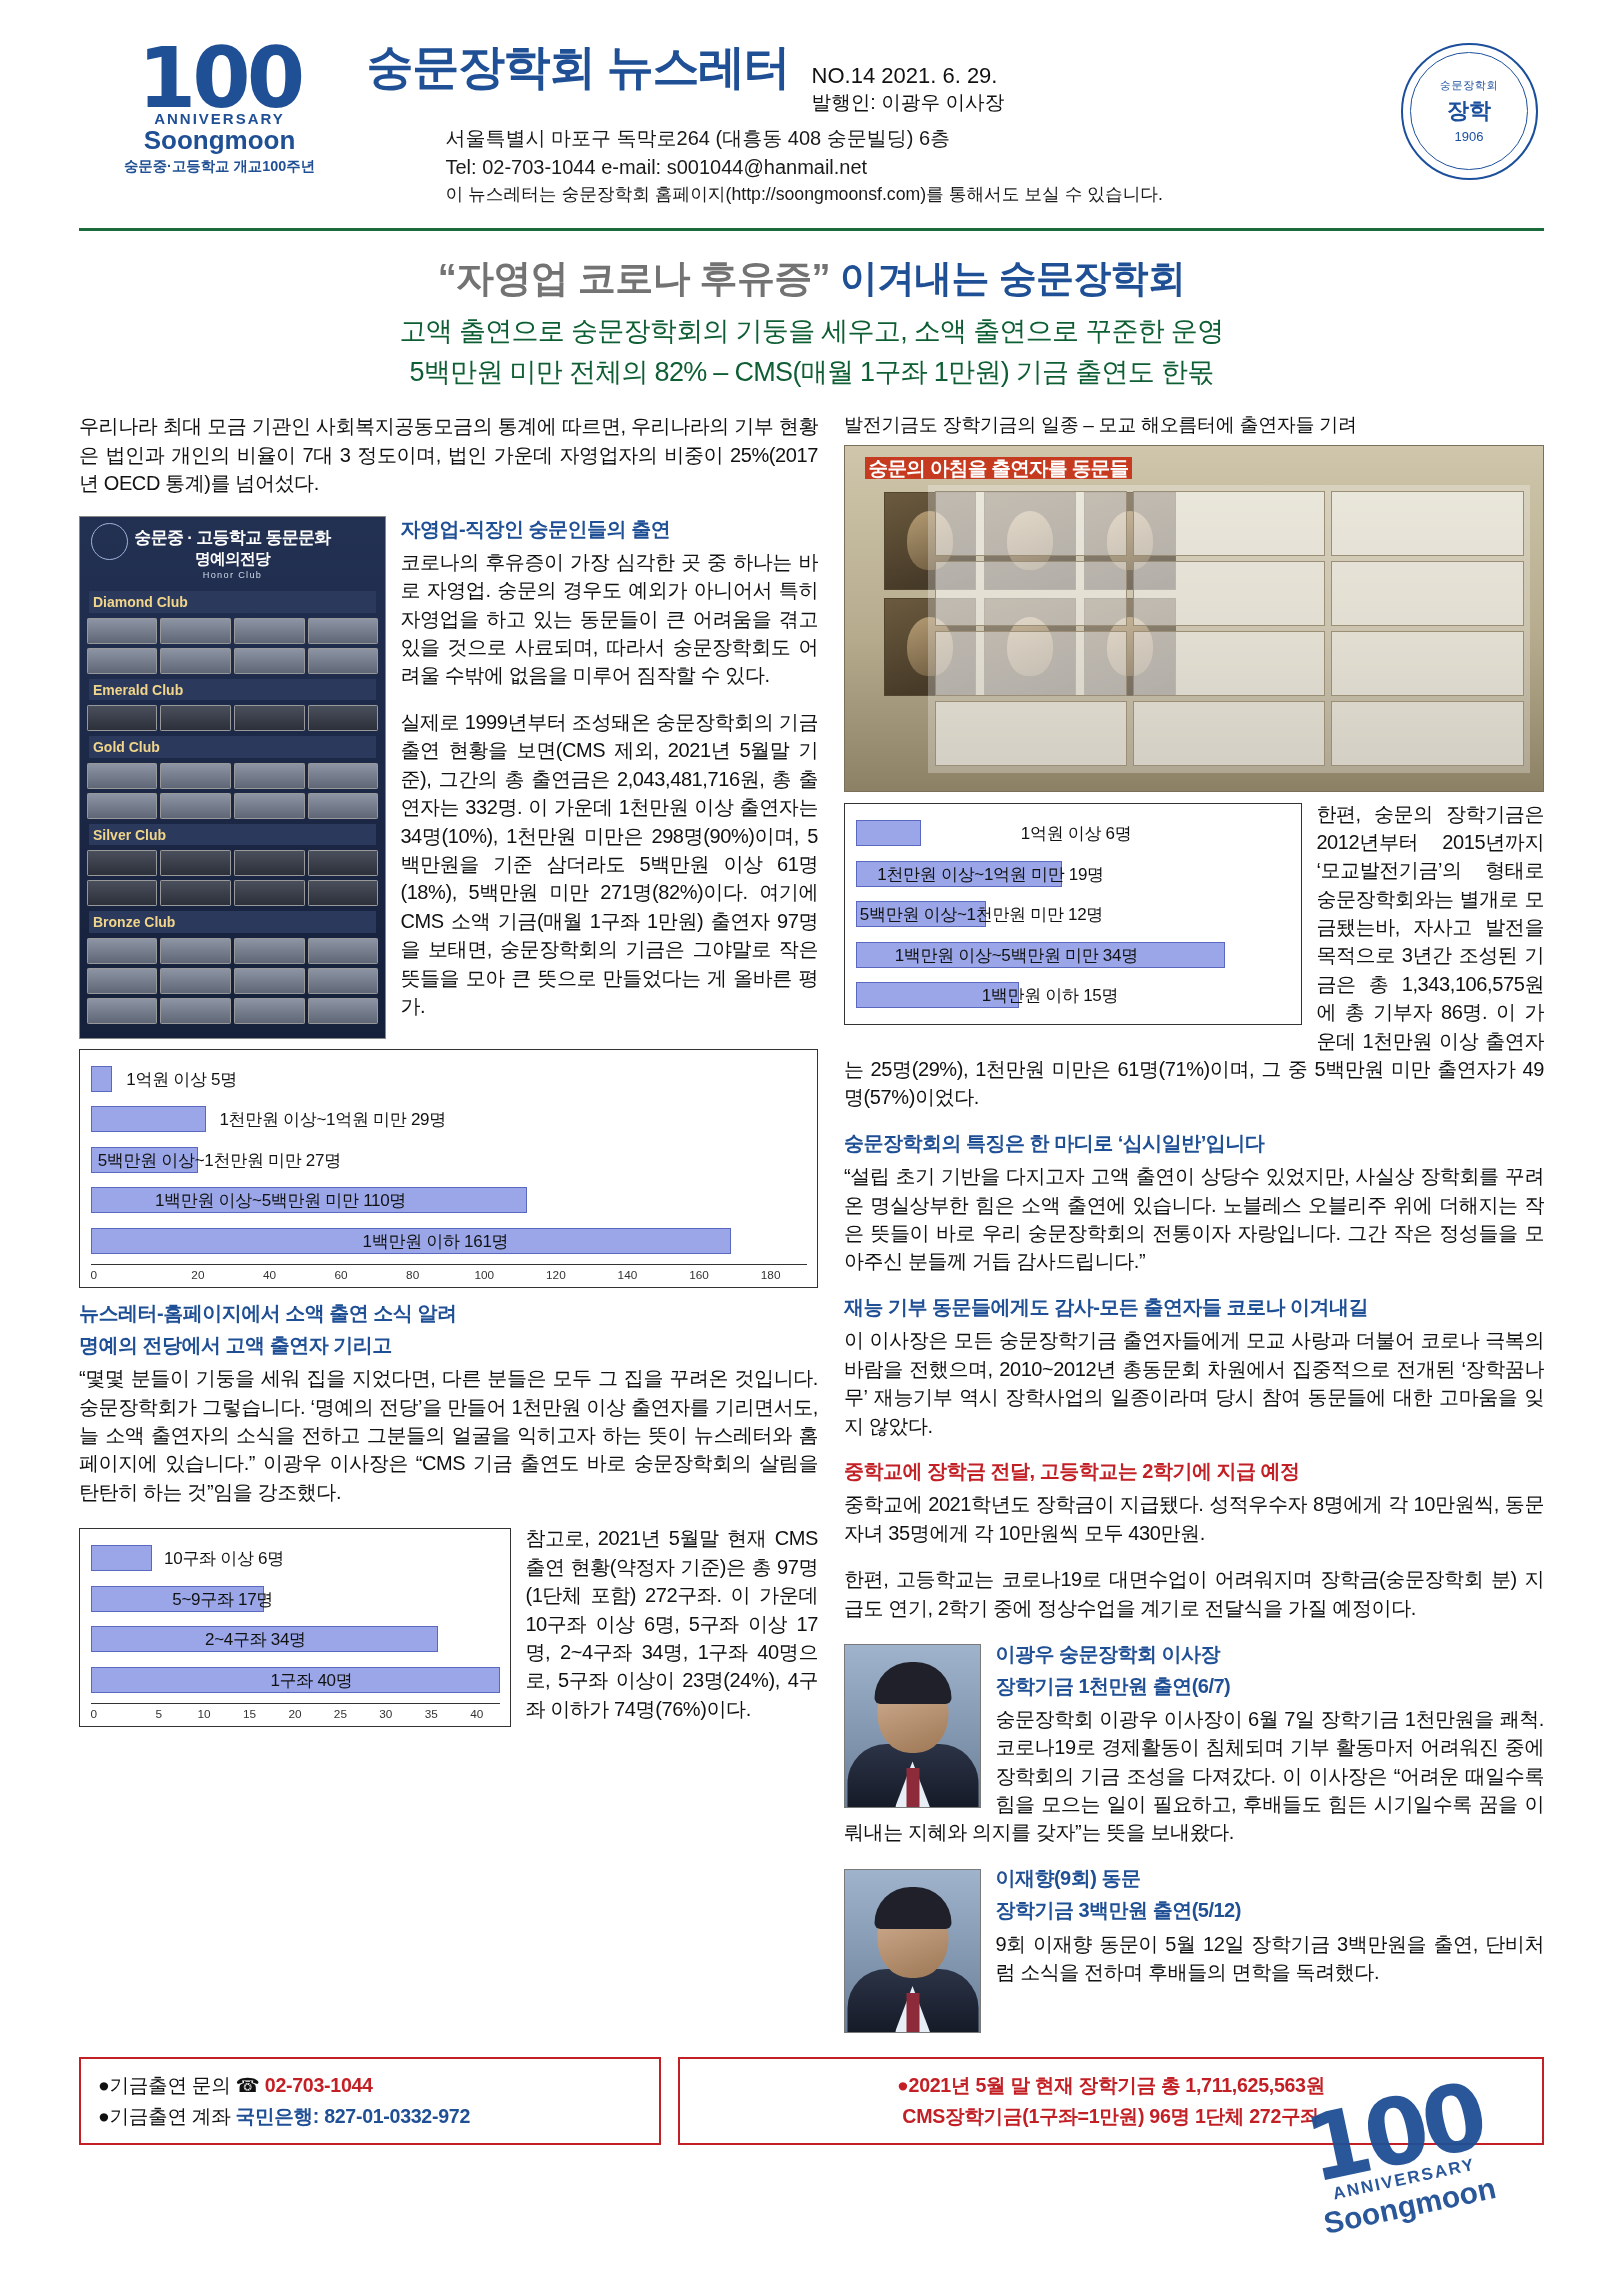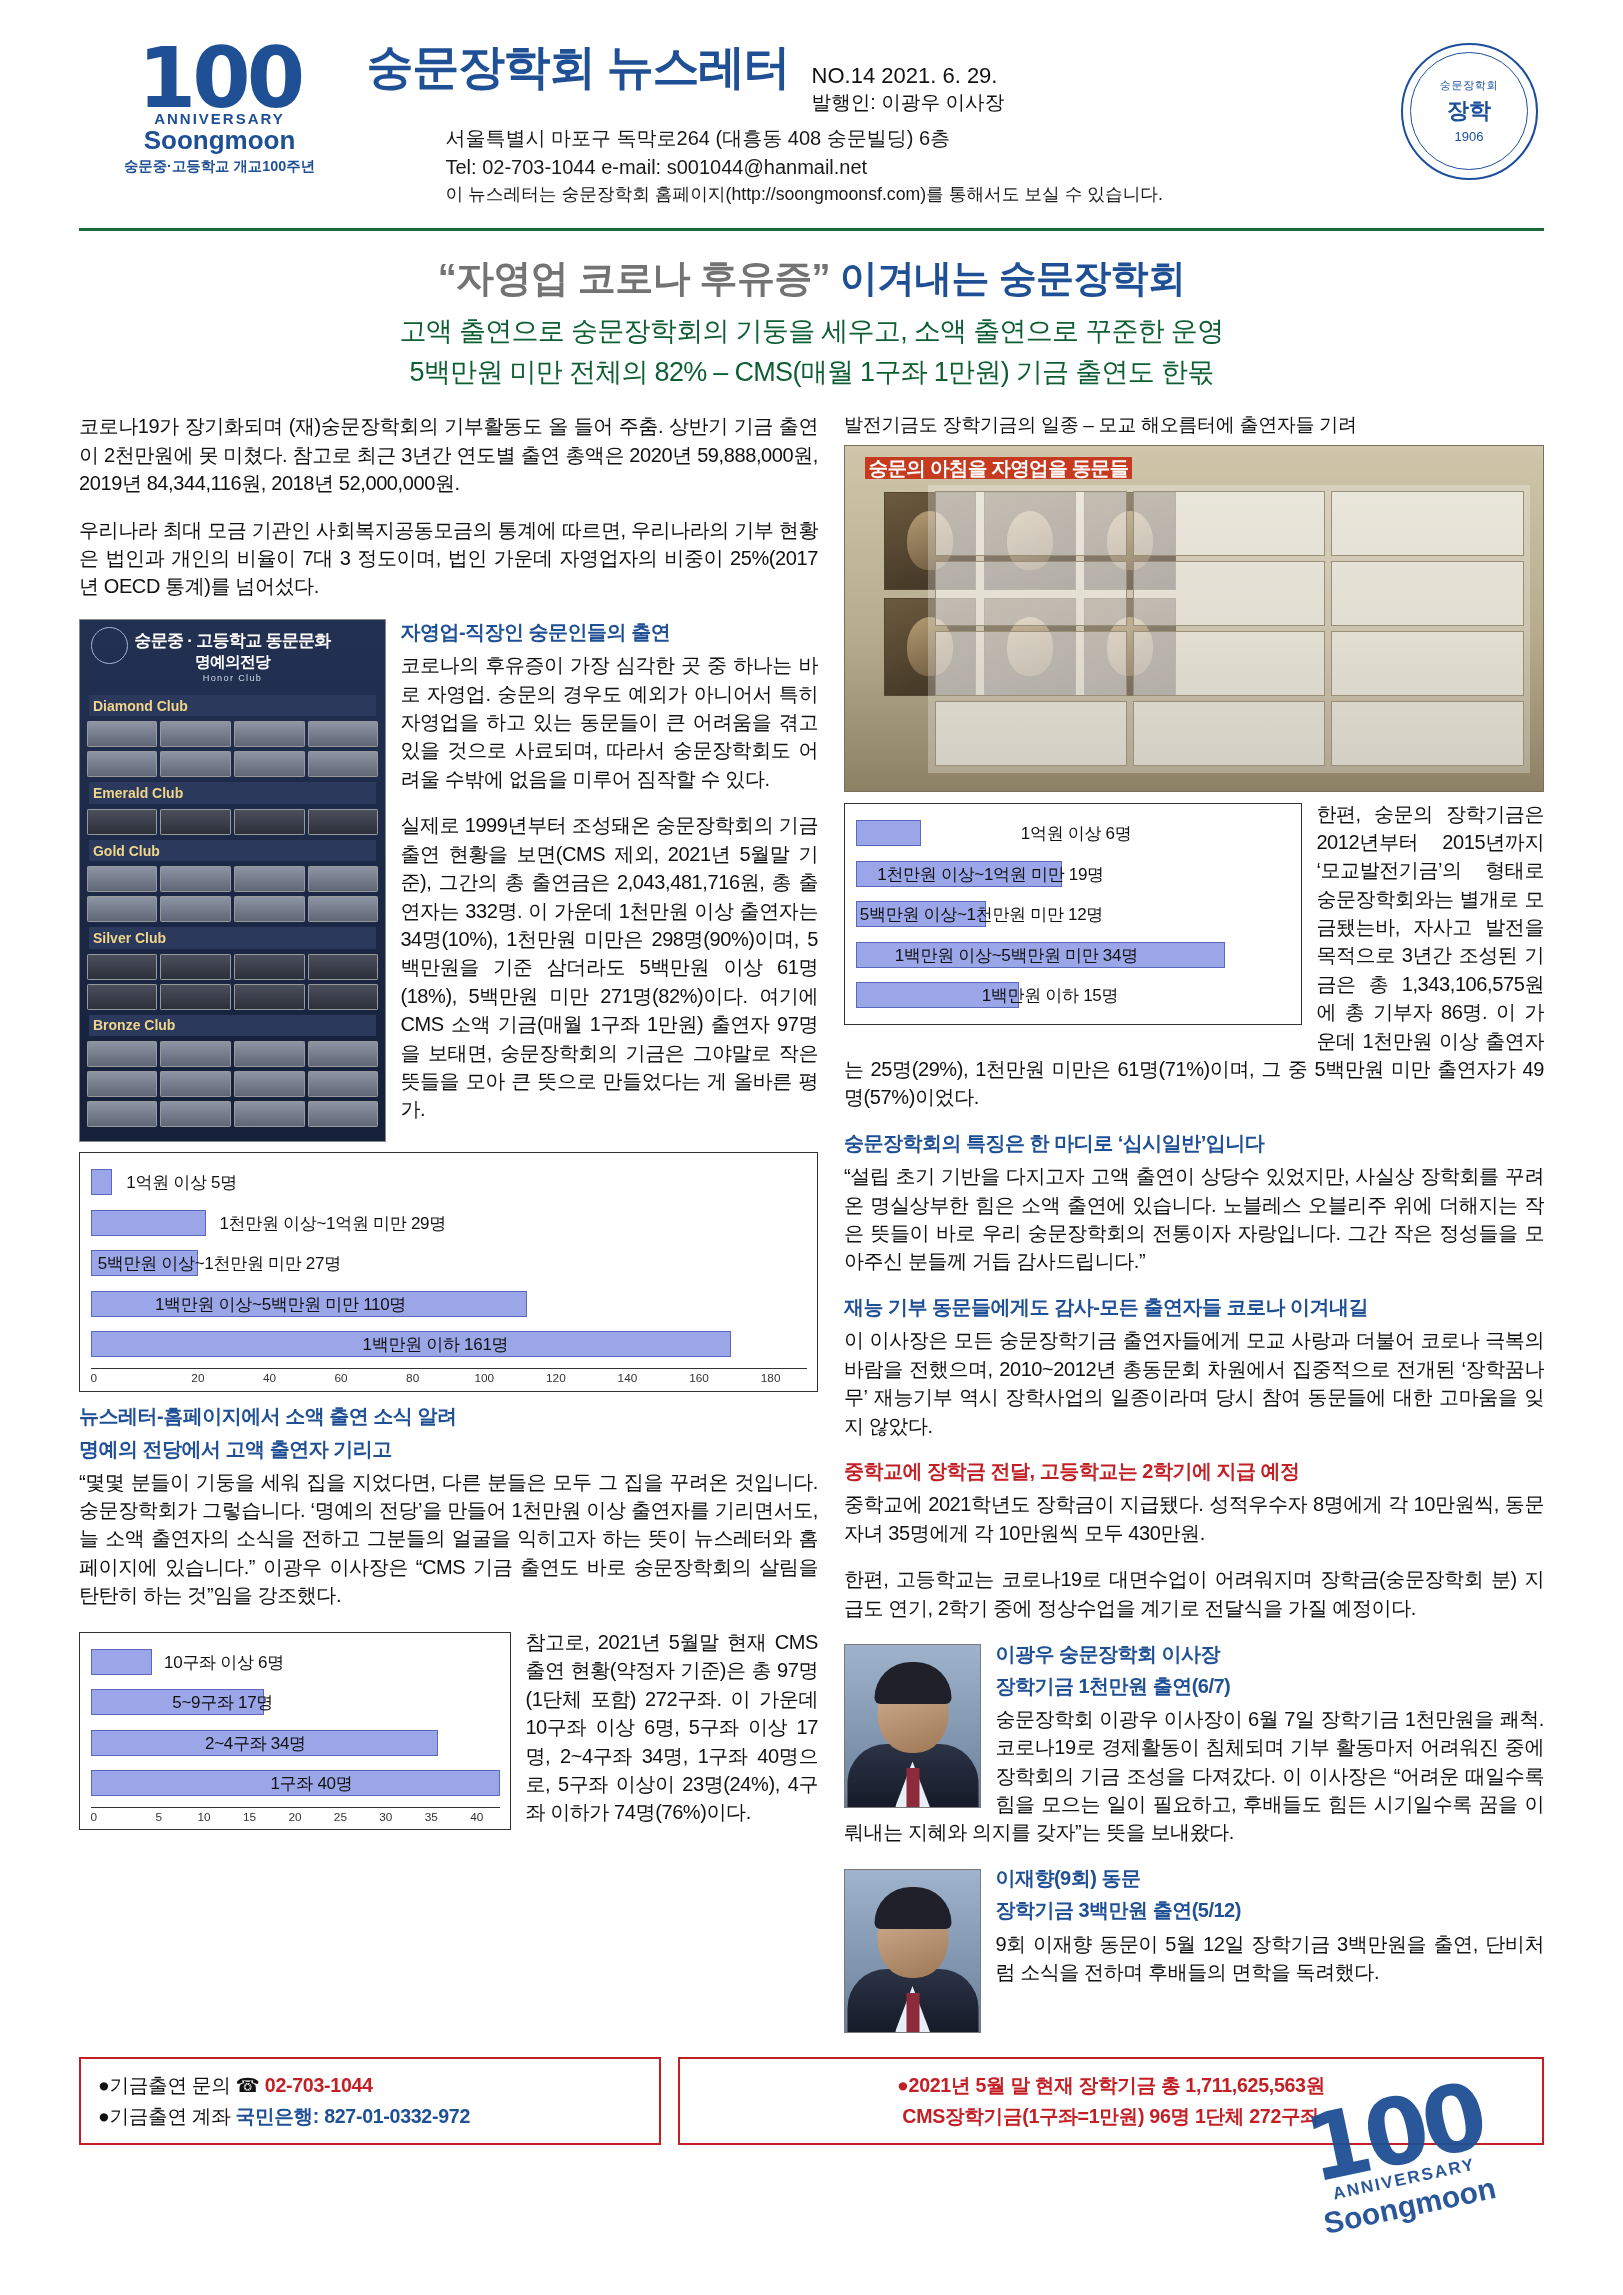--- a/index.html
+++ b/index.html
@@ -368,21 +368,20 @@
       <span class="red">“자영업 코로나 후유증”</span><span> 이겨내는 숭문장학회</span>
     </div>
     <div class="h-sub1">고액 출연으로 숭문장학회의 기둥을 세우고, 소액 출연으로 꾸준한 운영</div>
     <div class="h-sub2">5백만원 미만 전체의 82% – CMS(매월 1구좌 1만원) 기금 출연도 한몫</div>
   </div>
 
   <div class="columns">
 
     <div class="col-left">
 
-      <p class="body">코로나19가 장기화되며 (재)숭문장학회의 기부활동도 올 들어 주춤. 상반기 기금 출연이 2천만원에 못 미쳤다. 참고로 최근 3년간 연도별 출연 총액은 2020년 59,888,000원, 2019년 84,344,116원, 2018년 52,000,000원.</p>
       <p class="body">우리나라 최대 모금 기관인 사회복지공동모금의 통계에 따르면, 우리나라의 기부 현황은 법인과 개인의 비율이 7대 3 정도이며, 법인 가운데 자영업자의 비중이 25%(2017년 OECD 통계)를 넘어섰다.</p>
 
       <div class="flow clearfix">
         <div class="photo photo-honor">
           <div class="honor-badge"></div>
           <div class="honor-head">
             <div class="ln1">숭문중 · 고등학교 동문문화</div>
             <div class="ln2">명예의전당</div>
             <div class="ln3">Honor Club</div>
           </div>
@@ -567,21 +566,21 @@
       </div>
 
     </div>
 
     <div class="col-right">
 
       <div class="r-caption">발전기금도 장학기금의 일종 – 모교 해오름터에 출연자들 기려</div>
 
       <div class="photo-wall">
         <div class="wall-title">
-          <span class="hl">숭문의 아침을 자영업을 동문들</span>
+          <span class="hl">숭문의 아침을 출연자를 동문들</span>
         </div>
         <div class="wall-busts">
           <div class="bust">
               <div class="face"></div>
             </div>
           <div class="bust">
               <div class="face"></div>
             </div>
           <div class="bust">
               <div class="face"></div>

